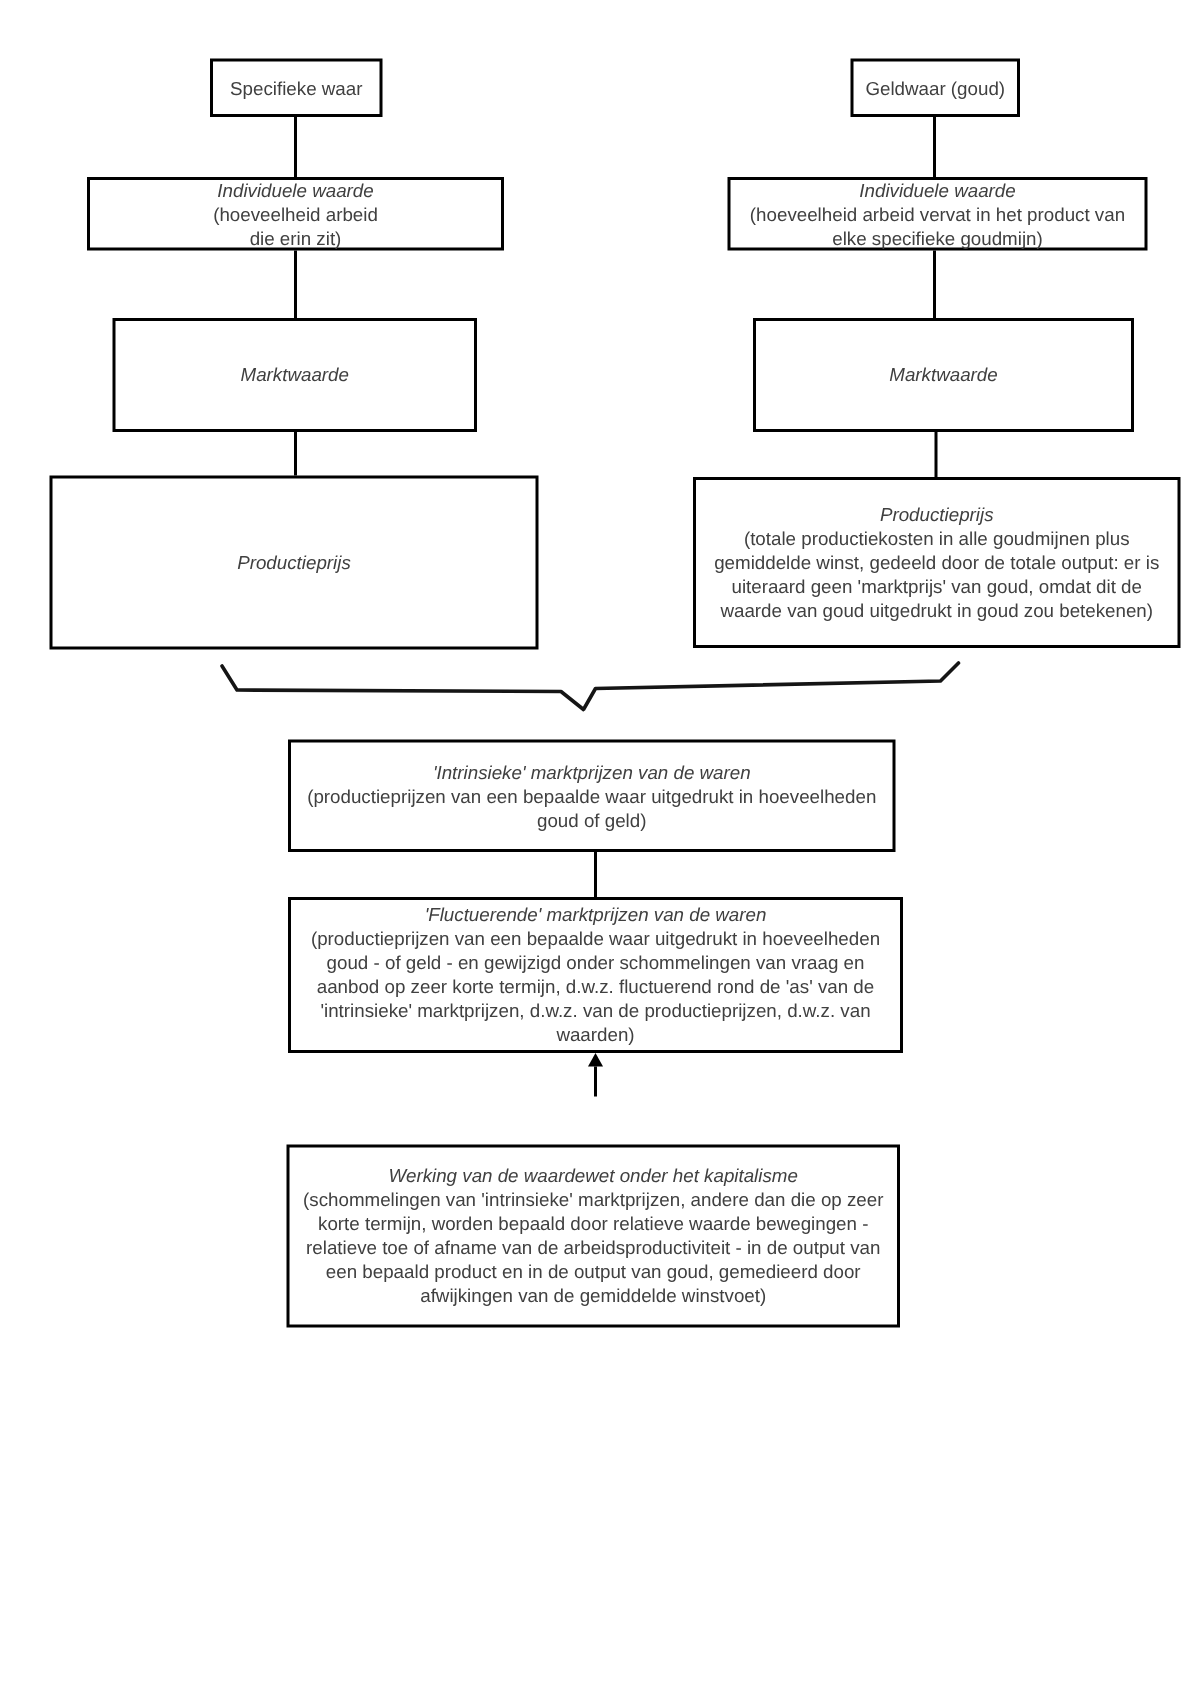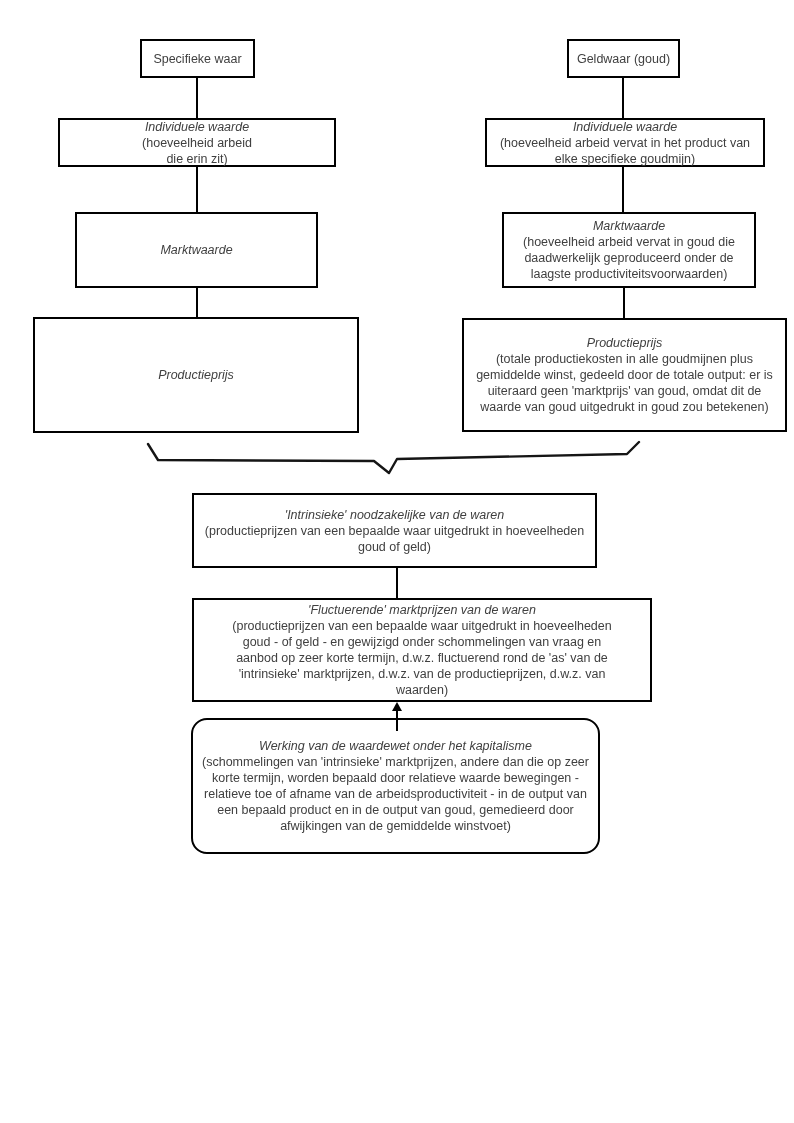--- a/index.html
+++ b/index.html
@@ -32,22 +32,22 @@
   
   .b-spec   { left:140px; top:39px;  width:115px; height:39px; }
   .b-geld   { left:567px; top:39px;  width:113px; height:39px; }
   .b-ind-l  { left:58px;  top:118px; width:278px; height:49px; }
   .b-ind-r  { left:485px; top:118px; width:280px; height:49px; }
   .b-markt-l{ left:75px;  top:212px; width:243px; height:76px; }
   .b-markt-r{ left:502px; top:212px; width:254px; height:76px; }
   .b-prod-l { left:33px;  top:317px; width:326px; height:116px; }
   .b-prod-r { left:462px; top:318px; width:325px; height:114px; }
   .b-intr   { left:192px; top:493px; width:405px; height:75px; }
-  .b-fluct  { left:192px; top:598px; width:460px; height:104px;text-align:center; }
-  .b-werk   { left:191px; top:718px; width:409px; height:136px;border-radius:16px; }
+  .b-fluct  { left:192px; top:598px; width:410px; height:104px;text-align:center; }
+  .b-werk   { left:191px; top:763px; width:409px; height:122px; }
 
   
   .l1 { left:196px; top:78px;  height:40px; }
   .l2 { left:196px; top:167px; height:45px; }
   .l3 { left:196px; top:288px; height:29px; }
   .r1 { left:622px; top:78px;  height:40px; }
   .r2 { left:622px; top:167px; height:45px; }
   .r3 { left:623px; top:288px; height:30px; }
   .m1 { left:396px; top:568px; height:30px; }
   .m2 { left:396px; top:711px; height:20px; }
@@ -74,42 +74,39 @@
     <div class="title">Individuele waarde</div>
     <div class="body">(hoeveelheid arbeid vervat in het product van
 elke specifieke goudmijn)</div>
   </div>
 
   <div class="box b-markt-l">
     <div class="title">Marktwaarde</div>
   </div>
   <div class="box b-markt-r">
     <div class="title">Marktwaarde</div>
-    <div class="body">(hoeveelheid arbeid vervat in goud die
-daadwerkelijk geproduceerd onder de
-laagste productiviteitsvoorwaarden)</div>
   </div>
 
   <div class="box b-prod-l">
     <div class="title">Productieprijs</div>
   </div>
   <div class="box b-prod-r">
     <div class="title">Productieprijs</div>
     <div class="body">(totale productiekosten in alle goudmijnen plus
 gemiddelde winst, gedeeld door de totale output: er is
 uiteraard geen 'marktprijs' van goud, omdat dit de
 waarde van goud uitgedrukt in goud zou betekenen)</div>
   </div>
 
   <svg class="brace" width="510" height="44" viewBox="0 0 510 44" aria-hidden="true">
     <path d="M8 8 L18 24 L234 25 L249 37 L257 23 L487 18 L499 6" fill="none" stroke="#151515" stroke-width="2.4" stroke-linecap="round" stroke-linejoin="round"></path>
   </svg>
 
   <div class="box b-intr">
-    <div class="title">'Intrinsieke' noodzakelijke van de waren</div>
+    <div class="title">'Intrinsieke' marktprijzen van de waren</div>
     <div class="body">(productieprijzen van een bepaalde waar uitgedrukt in hoeveelheden
 goud of geld)</div>
   </div>
   <div class="box b-fluct">
     <div class="title">'Fluctuerende' marktprijzen van de waren</div>
     <div class="body">(productieprijzen van een bepaalde waar uitgedrukt in hoeveelheden
 goud - of geld - en gewijzigd onder schommelingen van vraag en
 aanbod op zeer korte termijn, d.w.z. fluctuerend rond de 'as' van de
 'intrinsieke' marktprijzen, d.w.z. van de productieprijzen, d.w.z. van
 waarden)</div>

